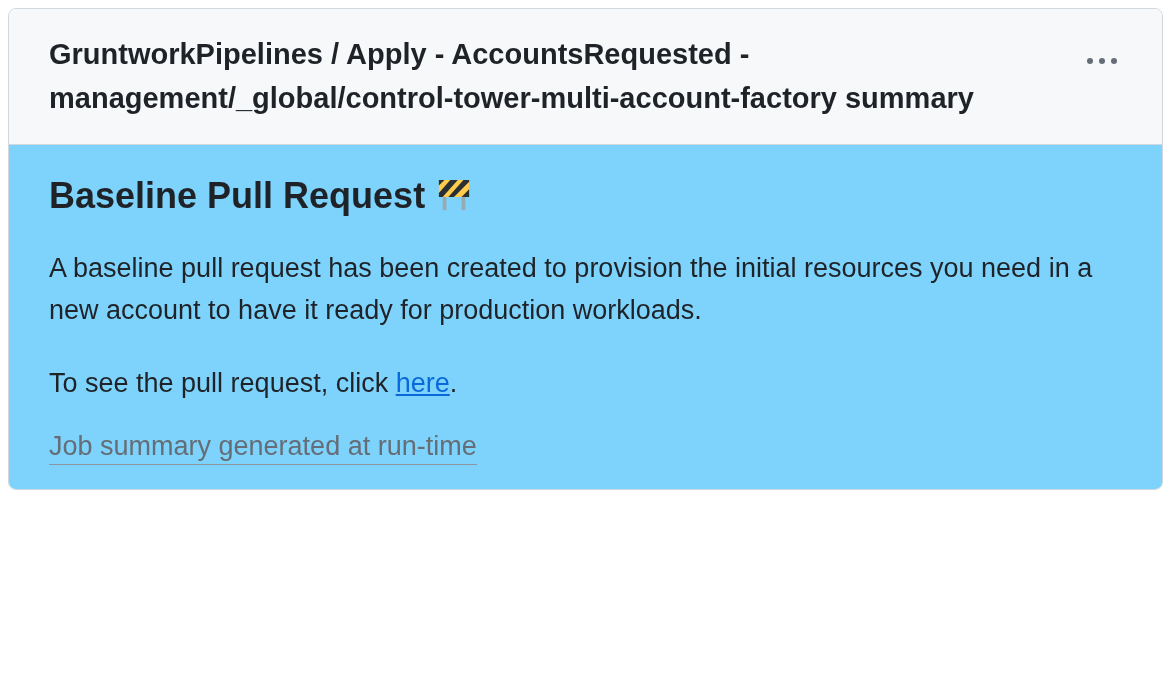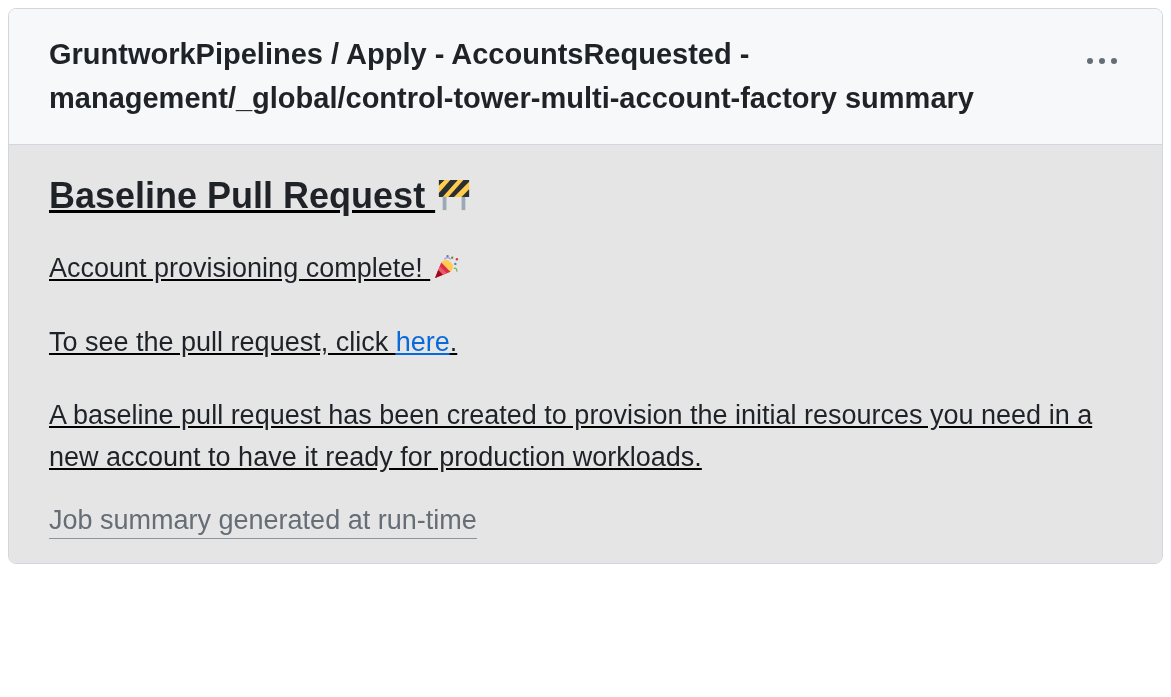--- a/index.html
+++ b/index.html
@@ -44,22 +44,21 @@
       align-items: center;
       justify-content: center;
       margin-top: 12px;
     }
     .more-button svg {
       width: 32px;
       height: 8px;
     }
     .card-body {
       padding: 28px 40px 24px 40px;
-      background: #e5e5e5;
-      text-decoration: underline;
+      background: #7dd3fc;
     }
     .body-heading {
       font-size: 36px;
       font-weight: 700;
       color: #1f2328;
       line-height: 1.3;
       margin-bottom: 28px;
     }
     .construction-icon {
       display: inline-block;
@@ -115,33 +114,19 @@
       <span>Baseline Pull Request </span><span class="construction-icon"><svg width="34" height="34" viewBox="0 0 36 36" style="vertical-align:-4px">
         <rect x="2" y="2" width="32" height="18" rx="2" fill="#FFCC4D"></rect>
         <polygon points="2,2 8,2 2,8" fill="#292F33"></polygon>
         <polygon points="14,2 22,2 6,20 2,20 2,16" fill="#292F33"></polygon>
         <polygon points="28,2 34,2 34,4 18,20 12,20" fill="#292F33"></polygon>
         <polygon points="34,12 34,20 26,20" fill="#292F33"></polygon>
         <rect x="6" y="20" width="4" height="14" fill="#99AAB5"></rect>
         <rect x="26" y="20" width="4" height="14" fill="#99AAB5"></rect>
       </svg></span>
     </h2>
-    <p class="body-para">
-      <span>Account provisioning complete! </span><span class="tada-icon"><svg width="28" height="28" viewBox="0 0 36 36" style="vertical-align:-4px">
-        <path d="M4 32 L12 12 L24 24 Z" fill="#DD2E44"></path>
-        <path d="M4 32 L10 17 L19 26 Z" fill="#EA596E"></path>
-        <path d="M4 32 L8 22 L14 28 Z" fill="#A0041E"></path>
-        <path d="M12 12 Q18 6 24 12 Q30 18 24 24 Z" fill="#FFCC4D"></path>
-        <circle cx="26" cy="6" r="1.5" fill="#5C913B"></circle>
-        <circle cx="30" cy="14" r="1.5" fill="#3B88C3"></circle>
-        <circle cx="32" cy="8" r="1.5" fill="#DD2E44"></circle>
-        <circle cx="20" cy="4" r="1.5" fill="#3B88C3"></circle>
-        <path d="M16 8 Q20 4 24 8" stroke="#AA8DD8" stroke-width="1.5" fill="none"></path>
-        <path d="M28 20 Q32 18 32 24" stroke="#77B255" stroke-width="1.5" fill="none"></path>
-      </svg></span>
-    </p>
+    <p class="body-para">A baseline pull request has been created to provision the initial resources you need in a new account to have it ready for production workloads.</p>
     <p class="body-para">
       <span>To see the pull request, click </span><a class="link">here</a><span>.</span>
     </p>
-    <p class="body-para">A baseline pull request has been created to provision the initial resources you need in a new account to have it ready for production workloads.</p>
     <a class="footer-link">Job summary generated at run-time</a>
   </div>
 </div>
 
 </body></html>

